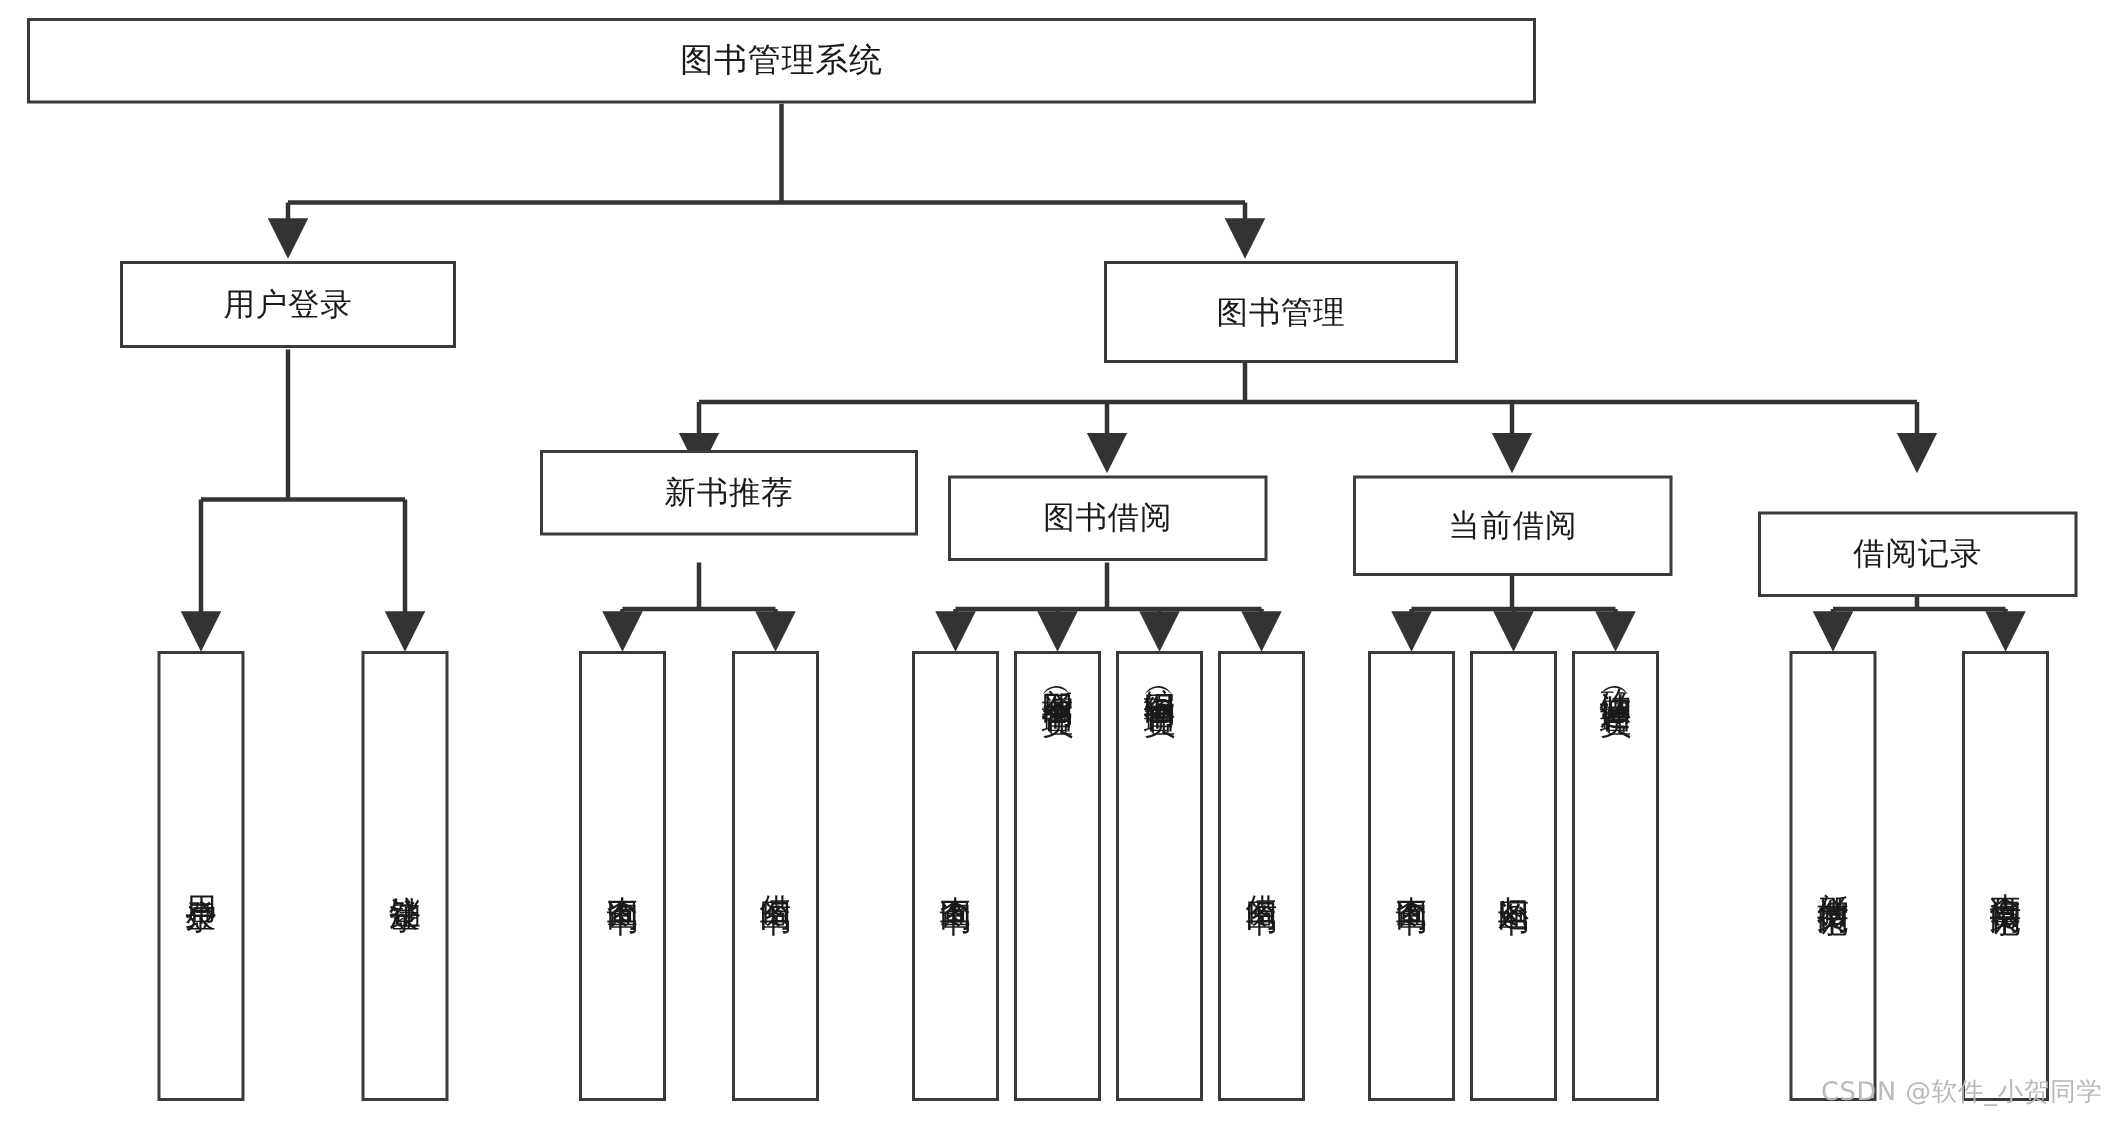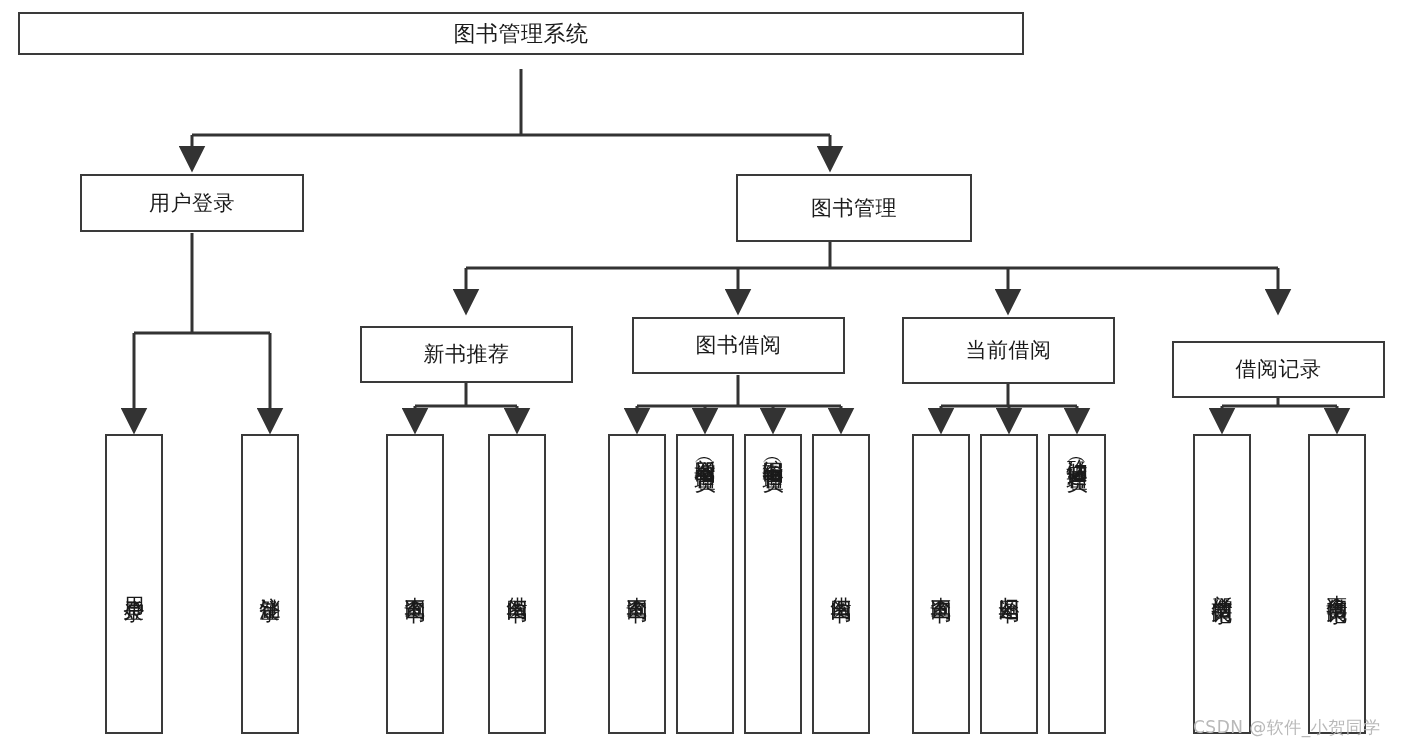--- a/index.html
+++ b/index.html
@@ -67,20 +67,21 @@
     align-items: center;
     padding-top: 0;
   }
   .watermark {
     position: absolute;
     color: #b9b9b9;
     font-size: 17px;
     white-space: nowrap;
     letter-spacing: 0.5px;
     user-select: none;
+    padding-left: 21px;
   }
 </style>
 </head>
 <body>
 
 <div id="canvas">
 
   <svg id="wires" viewBox="0 0 1405 747" xmlns="http://www.w3.org/2000/svg">
     <defs>
       <marker id="arrow" viewBox="0 0 12 12" refX="10" refY="6" markerWidth="9" markerHeight="9" orient="auto-start-reverse">
@@ -125,33 +126,33 @@
       <path d="M 1077 406 L 1077 430" marker-end="url(#arrow)"></path>
 
       <path d="M 1278 375 L 1278 406"></path>
       <path d="M 1222 406 L 1337 406"></path>
       <path d="M 1222 406 L 1222 430" marker-end="url(#arrow)"></path>
       <path d="M 1337 406 L 1337 430" marker-end="url(#arrow)"></path>
 
     </g>
   </svg>
 
-  <div class="node horiz root" style="left:18px; top:12px; width:1006px; height:43px;">
+  <div class="node horiz root" style="left:18px; top:12px; width:1006px; height:57px;">
     <span class="label">图书管理系统</span>
   </div>
 
   <div class="node horiz" style="left:80px; top:174px; width:224px; height:58px;">
     <span class="label">用户登录</span>
   </div>
 
   <div class="node horiz" style="left:692px; top:174px; width:236px; height:68px;margin-left:44px;">
     <span class="label">图书管理</span>
   </div>
 
-  <div class="node horiz" style="left:360px; top:326px; width:213px; height:57px;">
+  <div class="node horiz" style="left:360px; top:300px; width:252px; height:57px;">
     <span class="label">新书推荐</span>
   </div>
 
   <div class="node horiz" style="left:632px; top:317px; width:213px; height:57px;">
     <span class="label">图书借阅</span>
   </div>
 
   <div class="node horiz" style="left:902px; top:317px; width:213px; height:67px;">
     <span class="label">当前借阅</span>
   </div>

